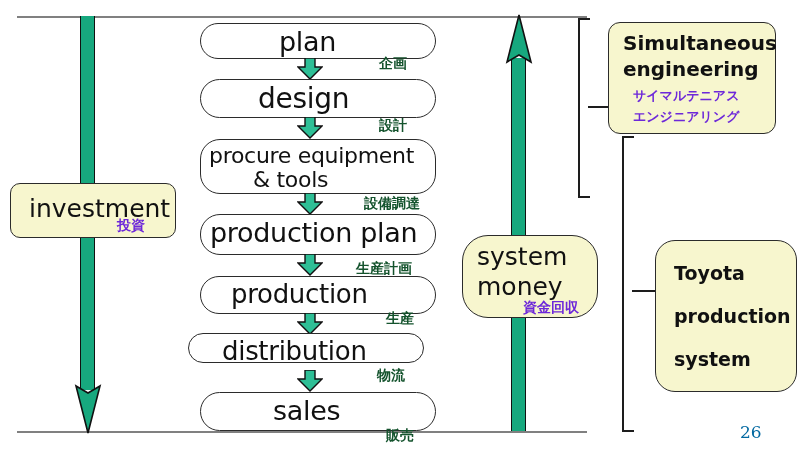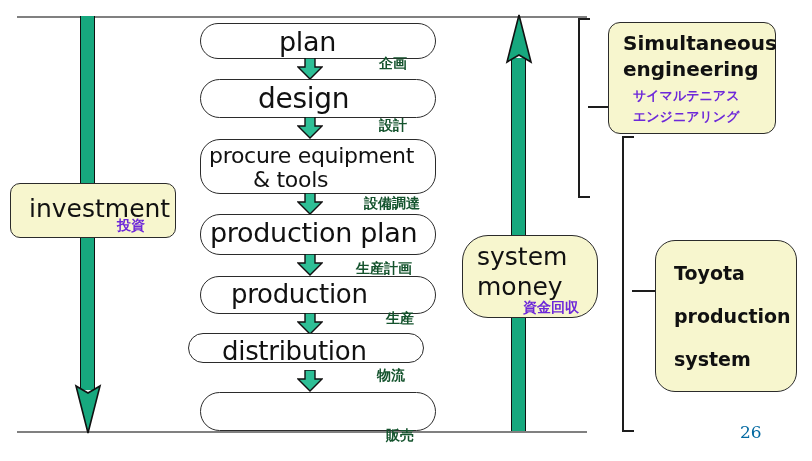--- a/index.html
+++ b/index.html
@@ -171,20 +171,21 @@
 
   <div class="pbox" style="left:188px; top:333px; width:236px; height:30px;">
     <span class="en" style="left:33px; top:2px; font-size:26px;">distribution</span>
     <span class="jp" style="left:188px; top:13px; font-size:14px;">物流</span>
   </div>
   <svg class="stepArrow" style="left:297px; top:370px;" viewBox="0 0 26 22">
     <polygon points="8,0 18,0 18,9 25,9 13,21 1,9 8,9" fill="#2EBF96" stroke="#111111" stroke-width="1.4" stroke-linejoin="miter"></polygon>
   </svg>
 
   <div class="pbox" style="left:200px; top:392px; width:236px; height:39px;">
+    <span class="en" style="left:72px; top:2px; font-size:27px;">sales</span>
     <span class="jp" style="left:185px; top:14px; font-size:14px;">販売</span>
   </div>
 
   <div class="greenbar" style="left:511px; top:58px; width:15px; height:373px;"></div>
   <svg style="position:absolute; left:503px; top:14px;" width="32" height="50" viewBox="0 0 32 50">
     <polygon points="16,1 28,48 16,41 4,48" fill="#17A87E" stroke="#111111" stroke-width="1.6" stroke-linejoin="miter"></polygon>
   </svg>
 
   <div class="ybox soft" style="left:462px; top:235px; width:136px; height:83px;">
     <span class="en" style="left:14px; top:6px; font-size:25px;">system</span>

